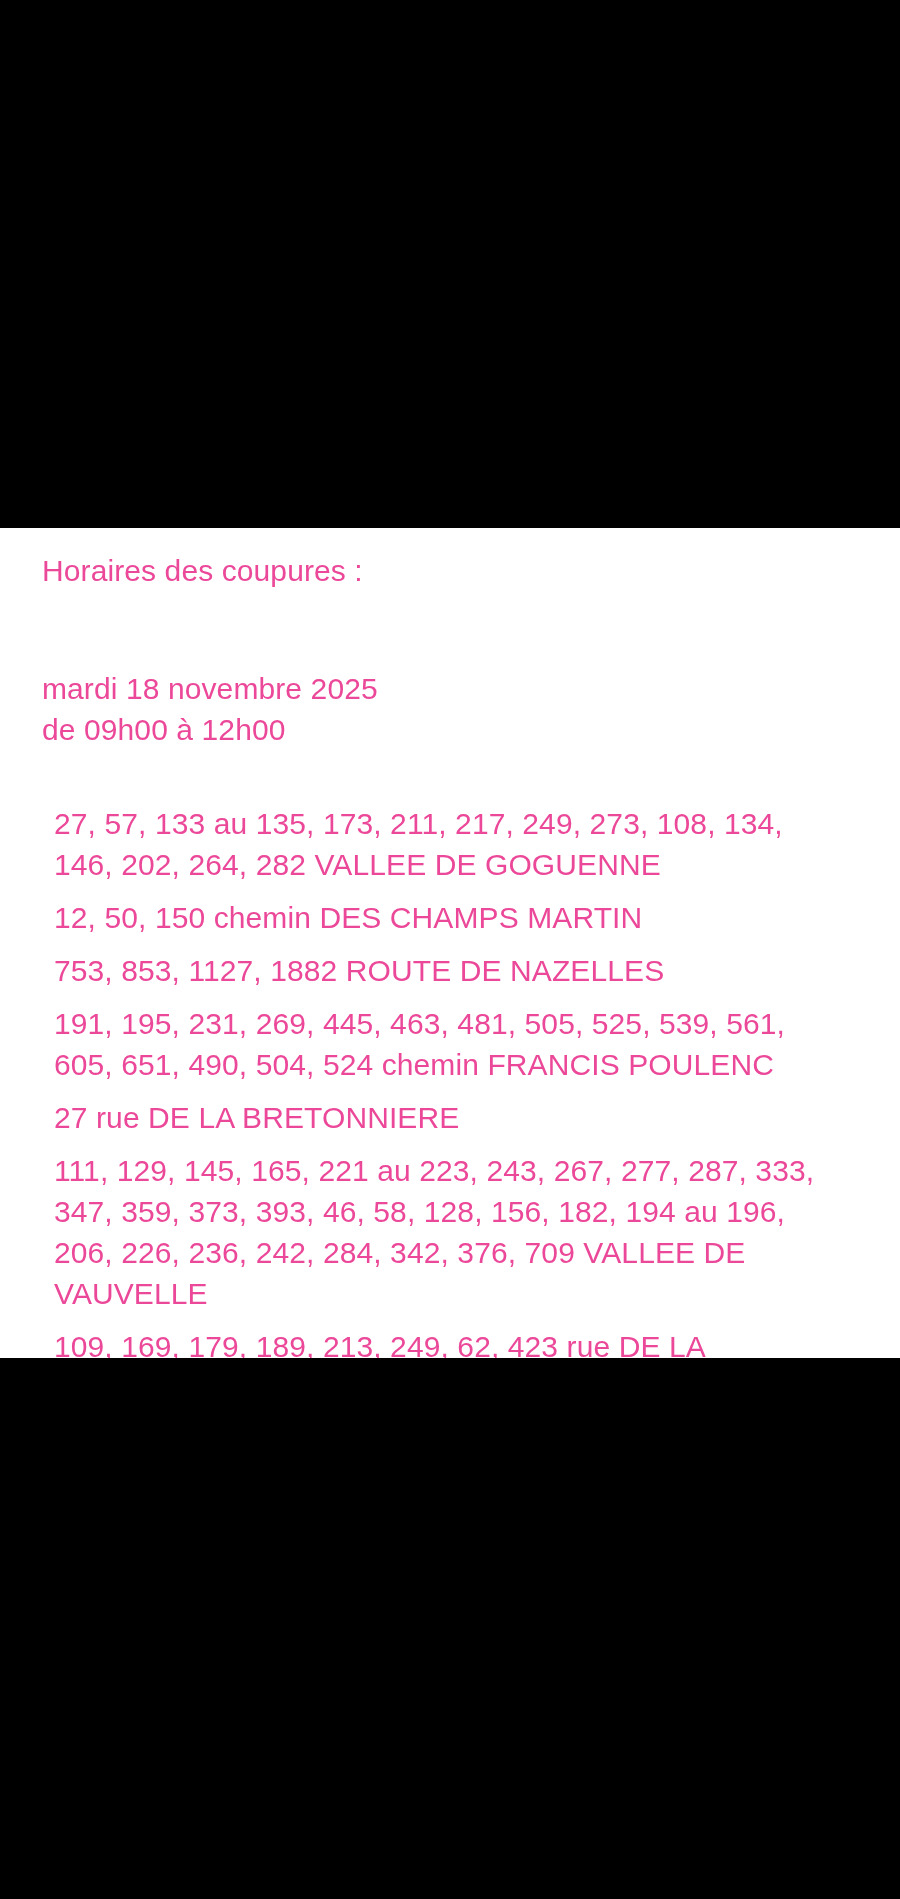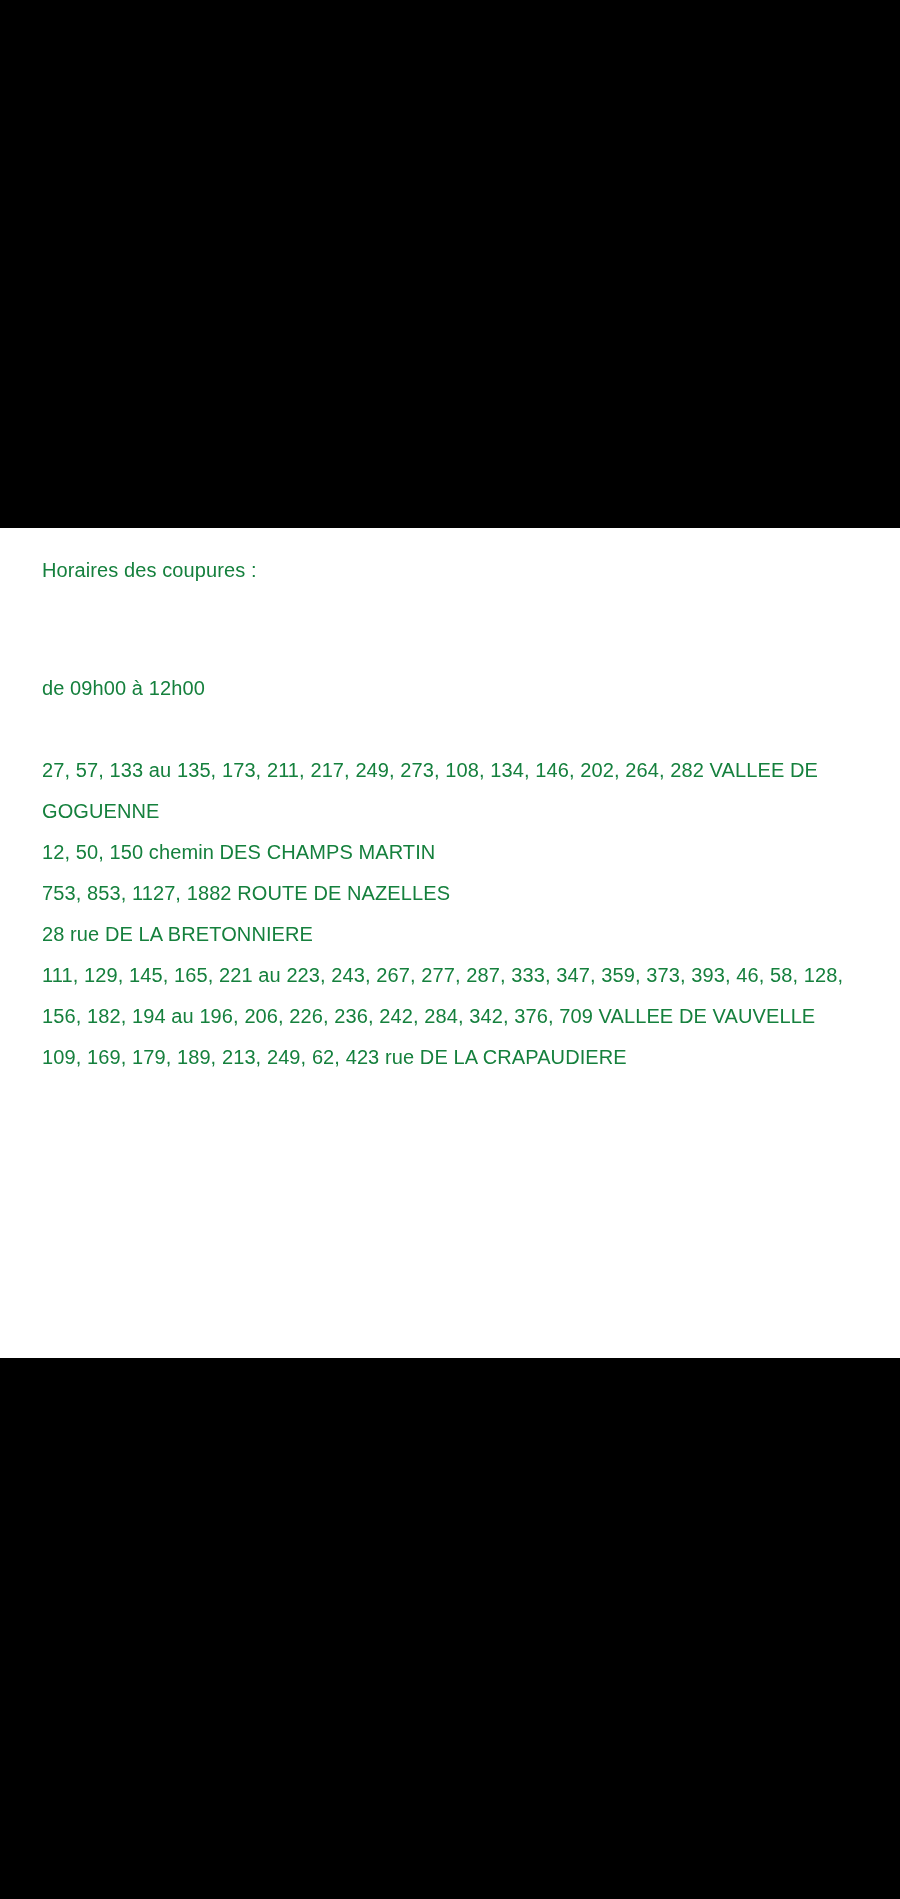--- a/index.html
+++ b/index.html
@@ -39,62 +39,64 @@
   }
   .band-bottom {
     position: absolute;
     left: 0;
     top: 1358px;
     width: 900px;
     height: 541px;
     background: #000000;
   }
   .doc-text {
-    color: #15803d;
-    font-size: 20px;
+    color: #ec4899;
+    font-size: 30px;
     line-height: 41px;
     letter-spacing: 0.1px;
   }
   .heading-line {
     margin: 0 0 0 0;
   }
   .spacer-lg {
     height: 77px;
   }
   .spacer-sm {
     height: 41px;
   }
   .block p {
-    margin: 0;
+    margin: 12px;
   }
 </style>
 </head>
 <body>
 
 <div class="screen">
 
   <div class="band-top"></div>
 
   <div class="content-sheet">
 
     <div class="doc-text heading-line">Horaires des coupures :</div>
 
     <div class="spacer-lg"></div>
 
+    <div class="doc-text">mardi 18 novembre 2025</div>
 
     <div class="doc-text">de 09h00 à 12h00</div>
 
     <div class="spacer-sm"></div>
 
 
     <div class="block">
       <p class="doc-text">27, 57, 133 au 135, 173, 211, 217, 249, 273, 108, 134, 146, 202, 264, 282 VALLEE DE GOGUENNE</p>
       <p class="doc-text">12, 50, 150 chemin DES CHAMPS MARTIN</p>
       <p class="doc-text">753, 853, 1127, 1882 ROUTE DE NAZELLES</p>
-      <p class="doc-text">28 rue DE LA BRETONNIERE</p>
+      <p class="doc-text">191, 195, 231, 269, 445, 463, 481, 505, 525, 539, 561, 605, 651, 490, 504, 524 chemin FRANCIS POULENC</p>
+      <p class="doc-text">27 rue DE LA BRETONNIERE</p>
       <p class="doc-text">111, 129, 145, 165, 221 au 223, 243, 267, 277, 287, 333, 347, 359, 373, 393, 46, 58, 128, 156, 182, 194 au 196, 206, 226, 236, 242, 284, 342, 376, 709 VALLEE DE VAUVELLE</p>
       <p class="doc-text">109, 169, 179, 189, 213, 249, 62, 423 rue DE LA CRAPAUDIERE</p>
     </div>
 
   </div>
 
   <div class="band-bottom"></div>
 
 </div>
 

